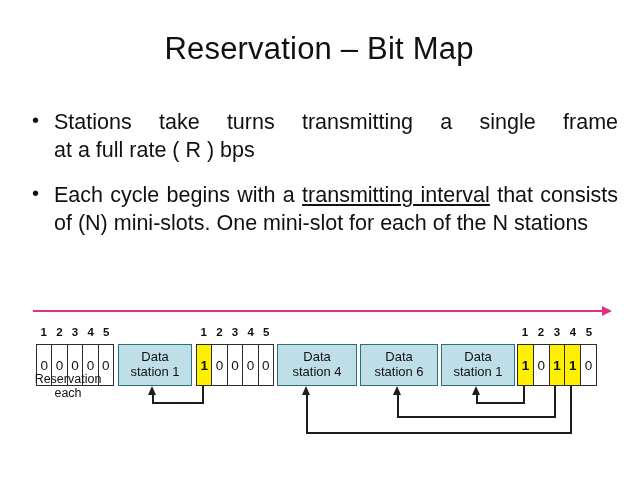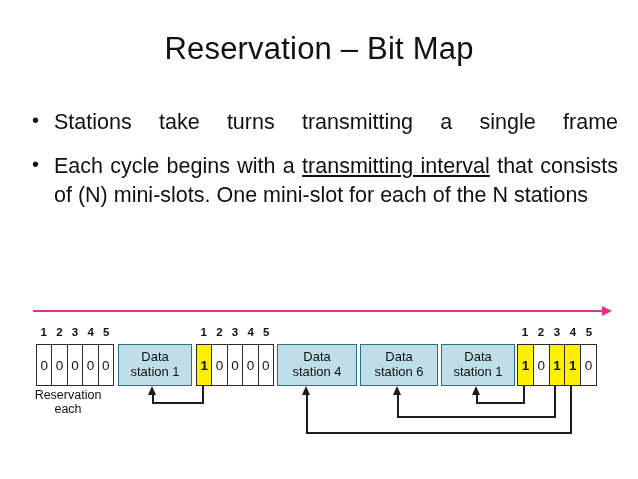--- a/index.html
+++ b/index.html
@@ -139,21 +139,21 @@
     align-items: center;
     justify-content: center;
     font-size: 13px;
     line-height: 1.12;
     color: #111;
   }
 
   .res-caption {
     position: absolute;
     left: 22px;
-    top: 92px;
+    top: 76px;
     width: 92px;
     text-align: center;
     font-size: 12.5px;
     line-height: 1.15;
     color: #111;
   }
 
   .conn { position: absolute; }
   .conn .seg-h {
     position: absolute;
@@ -177,20 +177,23 @@
 <body>
 
 <div class="slide-title">Reservation – Bit Map</div>
 
 <div class="bullet-list">
 
   <div class="bullet">
     <span class="dot">•</span>
     <div class="line-just">
       <span>Stations </span><b>take turns transmitting a single frame</b>
+    </div>
+    <div class="line-left">
+      <span> at a </span><b>full rate ( R ) bps</b>
     </div>
   </div>
 
   <div class="bullet" style="margin-top:16px;">
     <span class="dot">•</span>
     <div style="text-align:justify;">
       <span> Each cycle begins with a </span><u>transmitting interval</u><span> that consists of (N) mini-slots. One mini-slot for each of the N stations</span>
     </div>
   </div>
 

